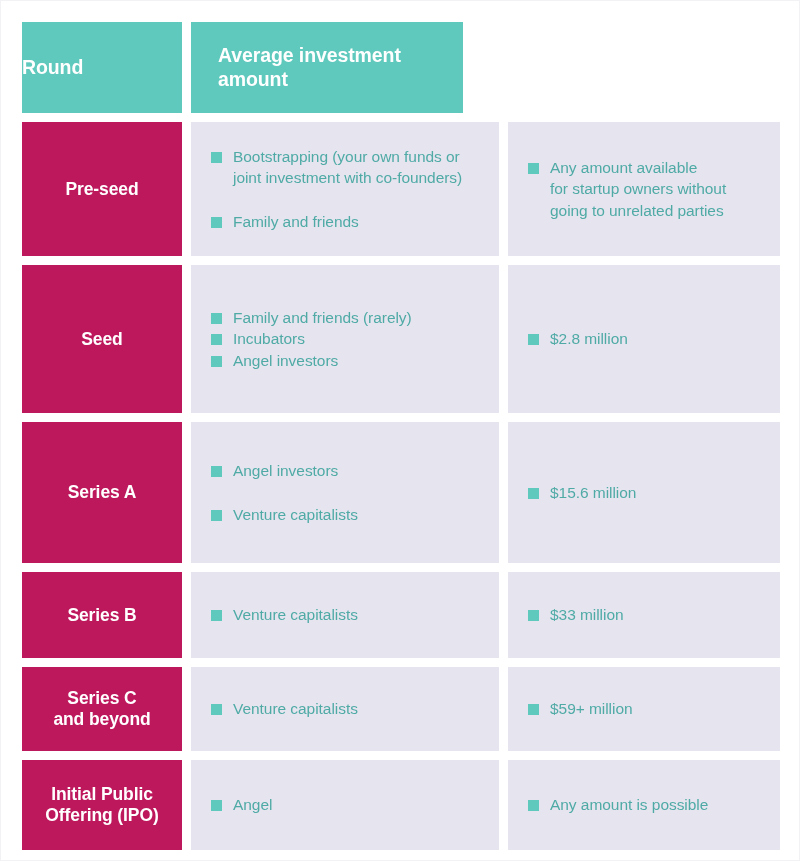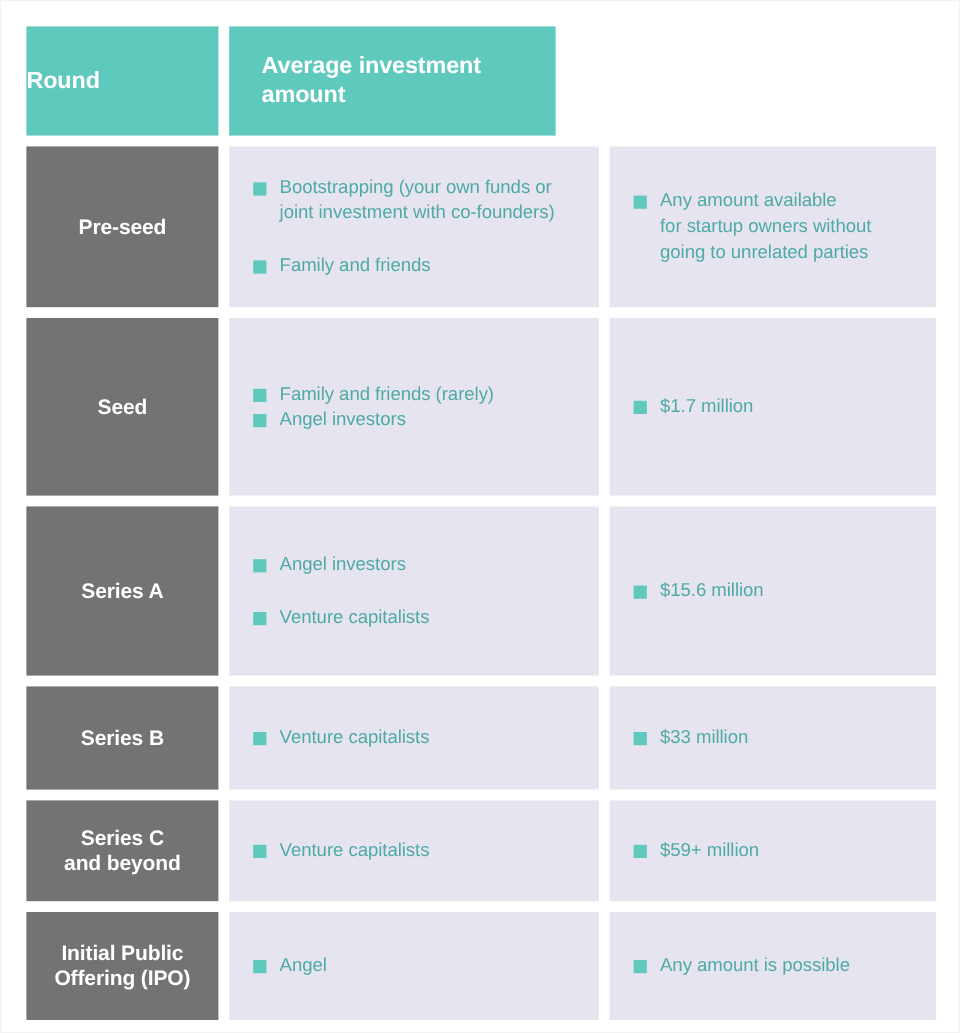--- a/index.html
+++ b/index.html
@@ -63,21 +63,21 @@
     font-weight: bold;
     font-size: 19.5px;
     line-height: 1.22;
     letter-spacing: -0.1px;
   }
   .row-header .cell-who  .header-text,
   .row-header .cell-amount .header-text { padding-left: 27px; }
 
   
   .round-cell {
-    background: #737373;
+    background: #be185d;
     align-items: center;
     text-align: center;
     padding: 6px 8px;
   }
   .round-label {
     color: #ffffff;
     font-weight: bold;
     font-size: 17.5px;
     line-height: 1.2;
     letter-spacing: -0.1px;
@@ -178,29 +178,33 @@
         <span class="round-label">Seed</span>
       </div>
       <div class="cell cell-who content-cell">
         <ul class="bullets gap-md">
           <li class="bullet-item">
             <span class="bullet-marker"></span>
             <span class="bullet-text">Family and friends (rarely)</span>
           </li>
           <li class="bullet-item">
             <span class="bullet-marker"></span>
+            <span class="bullet-text">Incubators</span>
+          </li>
+          <li class="bullet-item">
+            <span class="bullet-marker"></span>
             <span class="bullet-text">Angel investors</span>
           </li>
         </ul>
       </div>
       <div class="cell cell-amount content-cell">
         <ul class="bullets gap-one">
           <li class="bullet-item">
             <span class="bullet-marker"></span>
-            <span class="bullet-text">$1.7 million</span>
+            <span class="bullet-text">$2.8 million</span>
           </li>
         </ul>
       </div>
     </div>
 
     <div class="row h-seriesa">
       <div class="cell cell-round round-cell">
         <span class="round-label">Series A</span>
       </div>
       <div class="cell cell-who content-cell">

